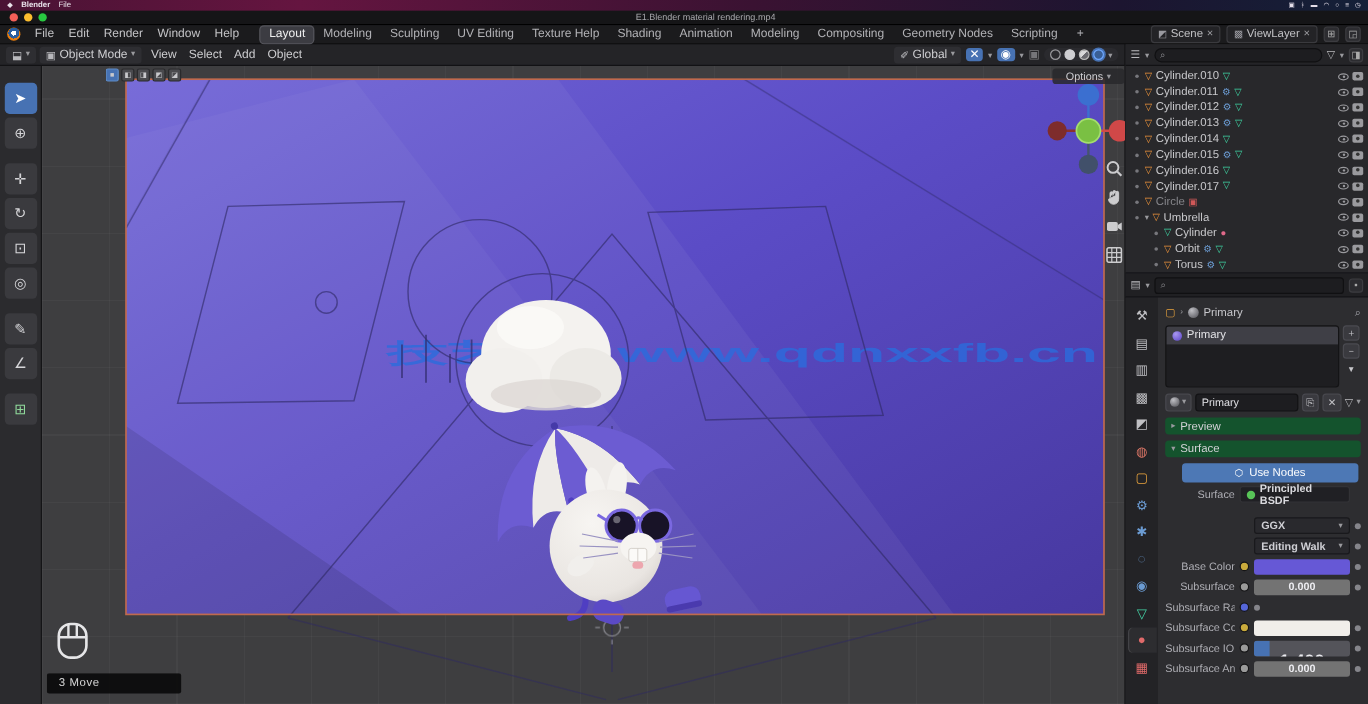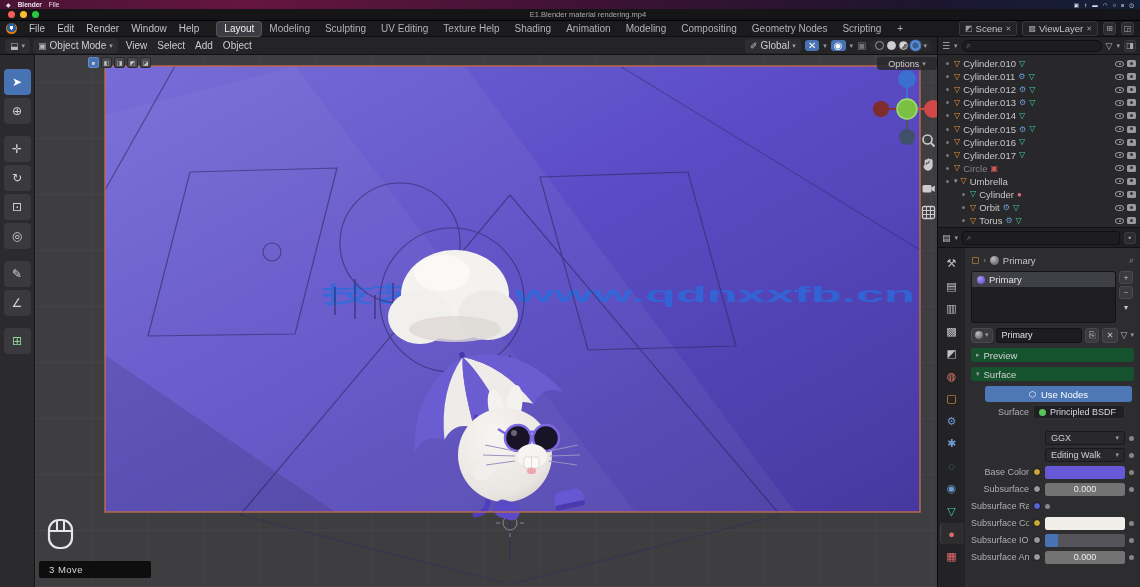--- a/index.html
+++ b/index.html
@@ -156,21 +156,21 @@
     align-items:center; gap:4px; padding:0 5px; color:#d2d2d6; font-size:9.5px; }
   .sect .arr { font-size:7px; color:#9a9aa0; }
 
   .usenodes { margin:5px 2px 0 14px; height:16px; background:#4d78b5; border-radius:3px; color:#fff;
     display:flex; align-items:center; justify-content:center; gap:5px; font-size:9.5px; }
 
   .prow { display:flex; align-items:center; gap:4px; margin-top:3px; min-height:14px; }
   .plabel { width:58px; flex:0 0 58px; text-align:right; color:#aeaeb4; font-size:9px; white-space:nowrap;
     overflow:hidden; }
   .socket { width:8px; height:8px; flex:0 0 8px; border-radius:50%; border:1px solid #141416; }
-  .pwidget { flex:1; min-width:0; }
+  .pwidget { flex:1; min-width:0;font-weight:bold; }
   .field { height:13px; background:#737373; border-radius:2.5px; color:#ececf0; font-size:9px;
     display:flex; align-items:center; justify-content:center; }
   .drop { height:14px; background:#29292d; border:1px solid #19191c; border-radius:2.5px; color:#cfcfd4;
     font-size:9px; display:flex; align-items:center; padding:0 5px; }
   .drop .caret { margin-left:auto; }
   .shaderbtn { height:14px; background:#202024; border:1px solid #323236; border-radius:2.5px;
     color:#dadade; font-size:9px; display:flex; align-items:center; gap:4px; padding:0 5px; }
   .gdot { width:7px; height:7px; border-radius:50%; background:#58c458; }
   .swatch { height:13px; border-radius:2.5px; }
   .slider { position:relative; height:13px; background:#54545a; border-radius:2.5px; overflow:hidden; }

